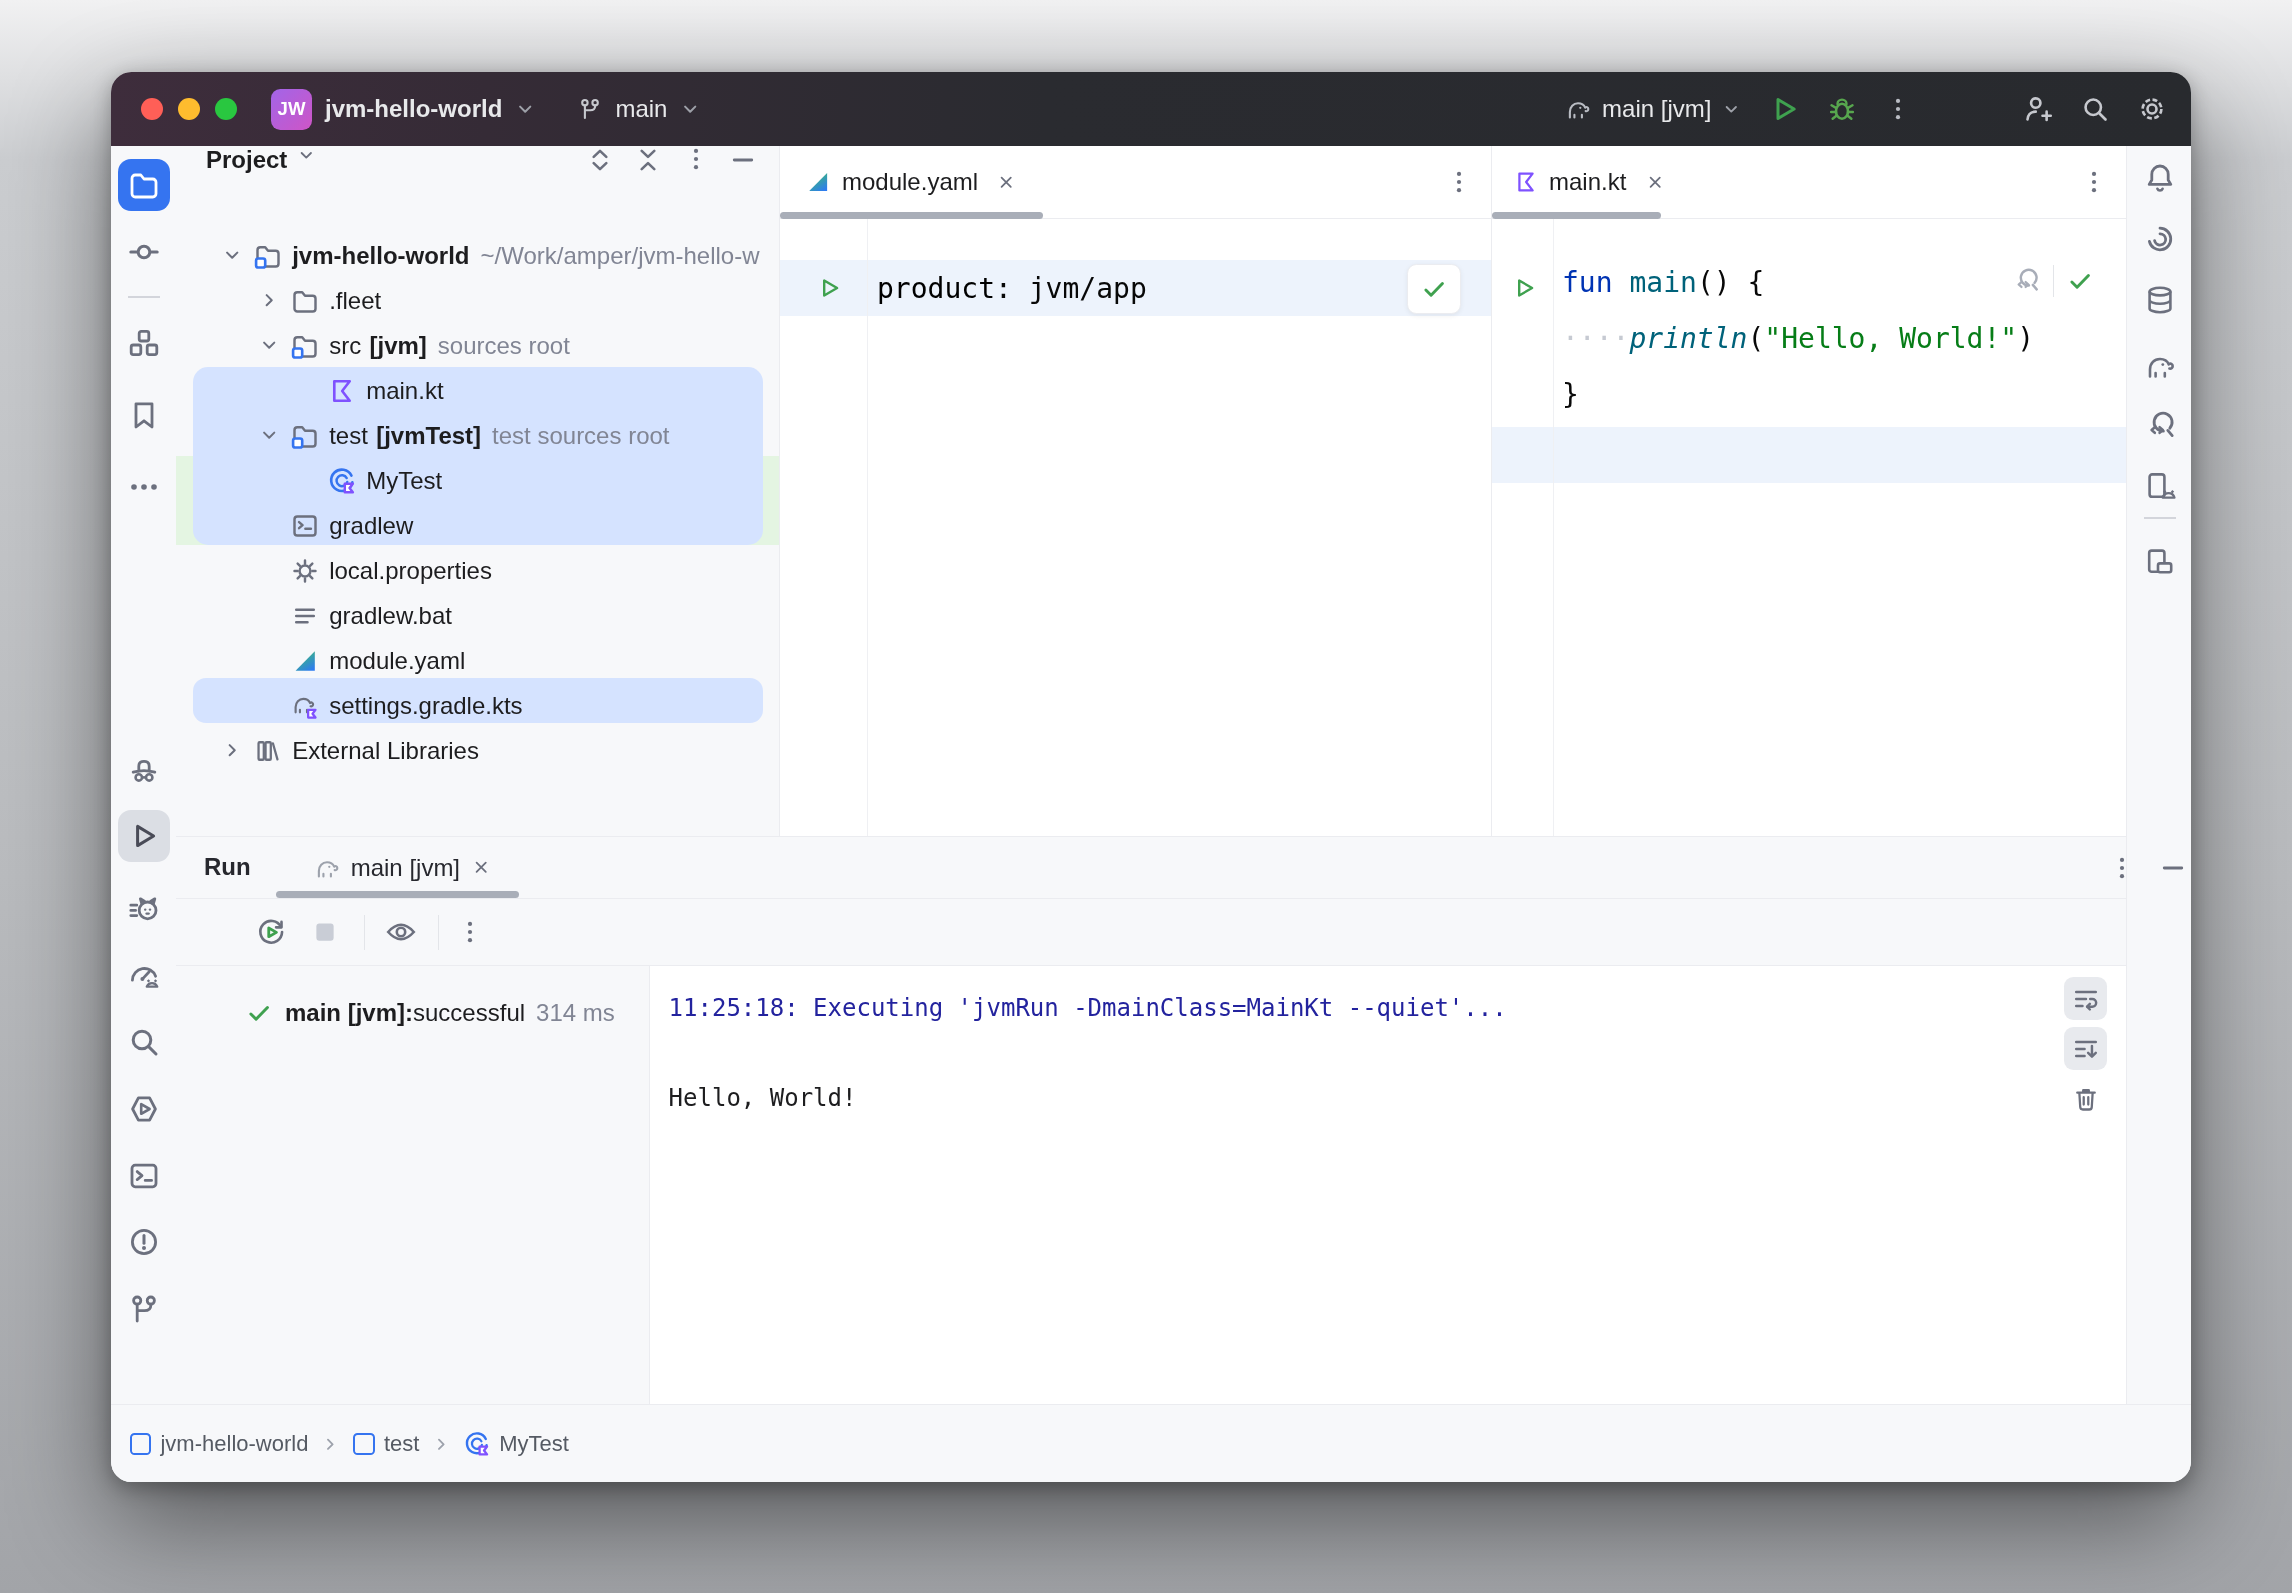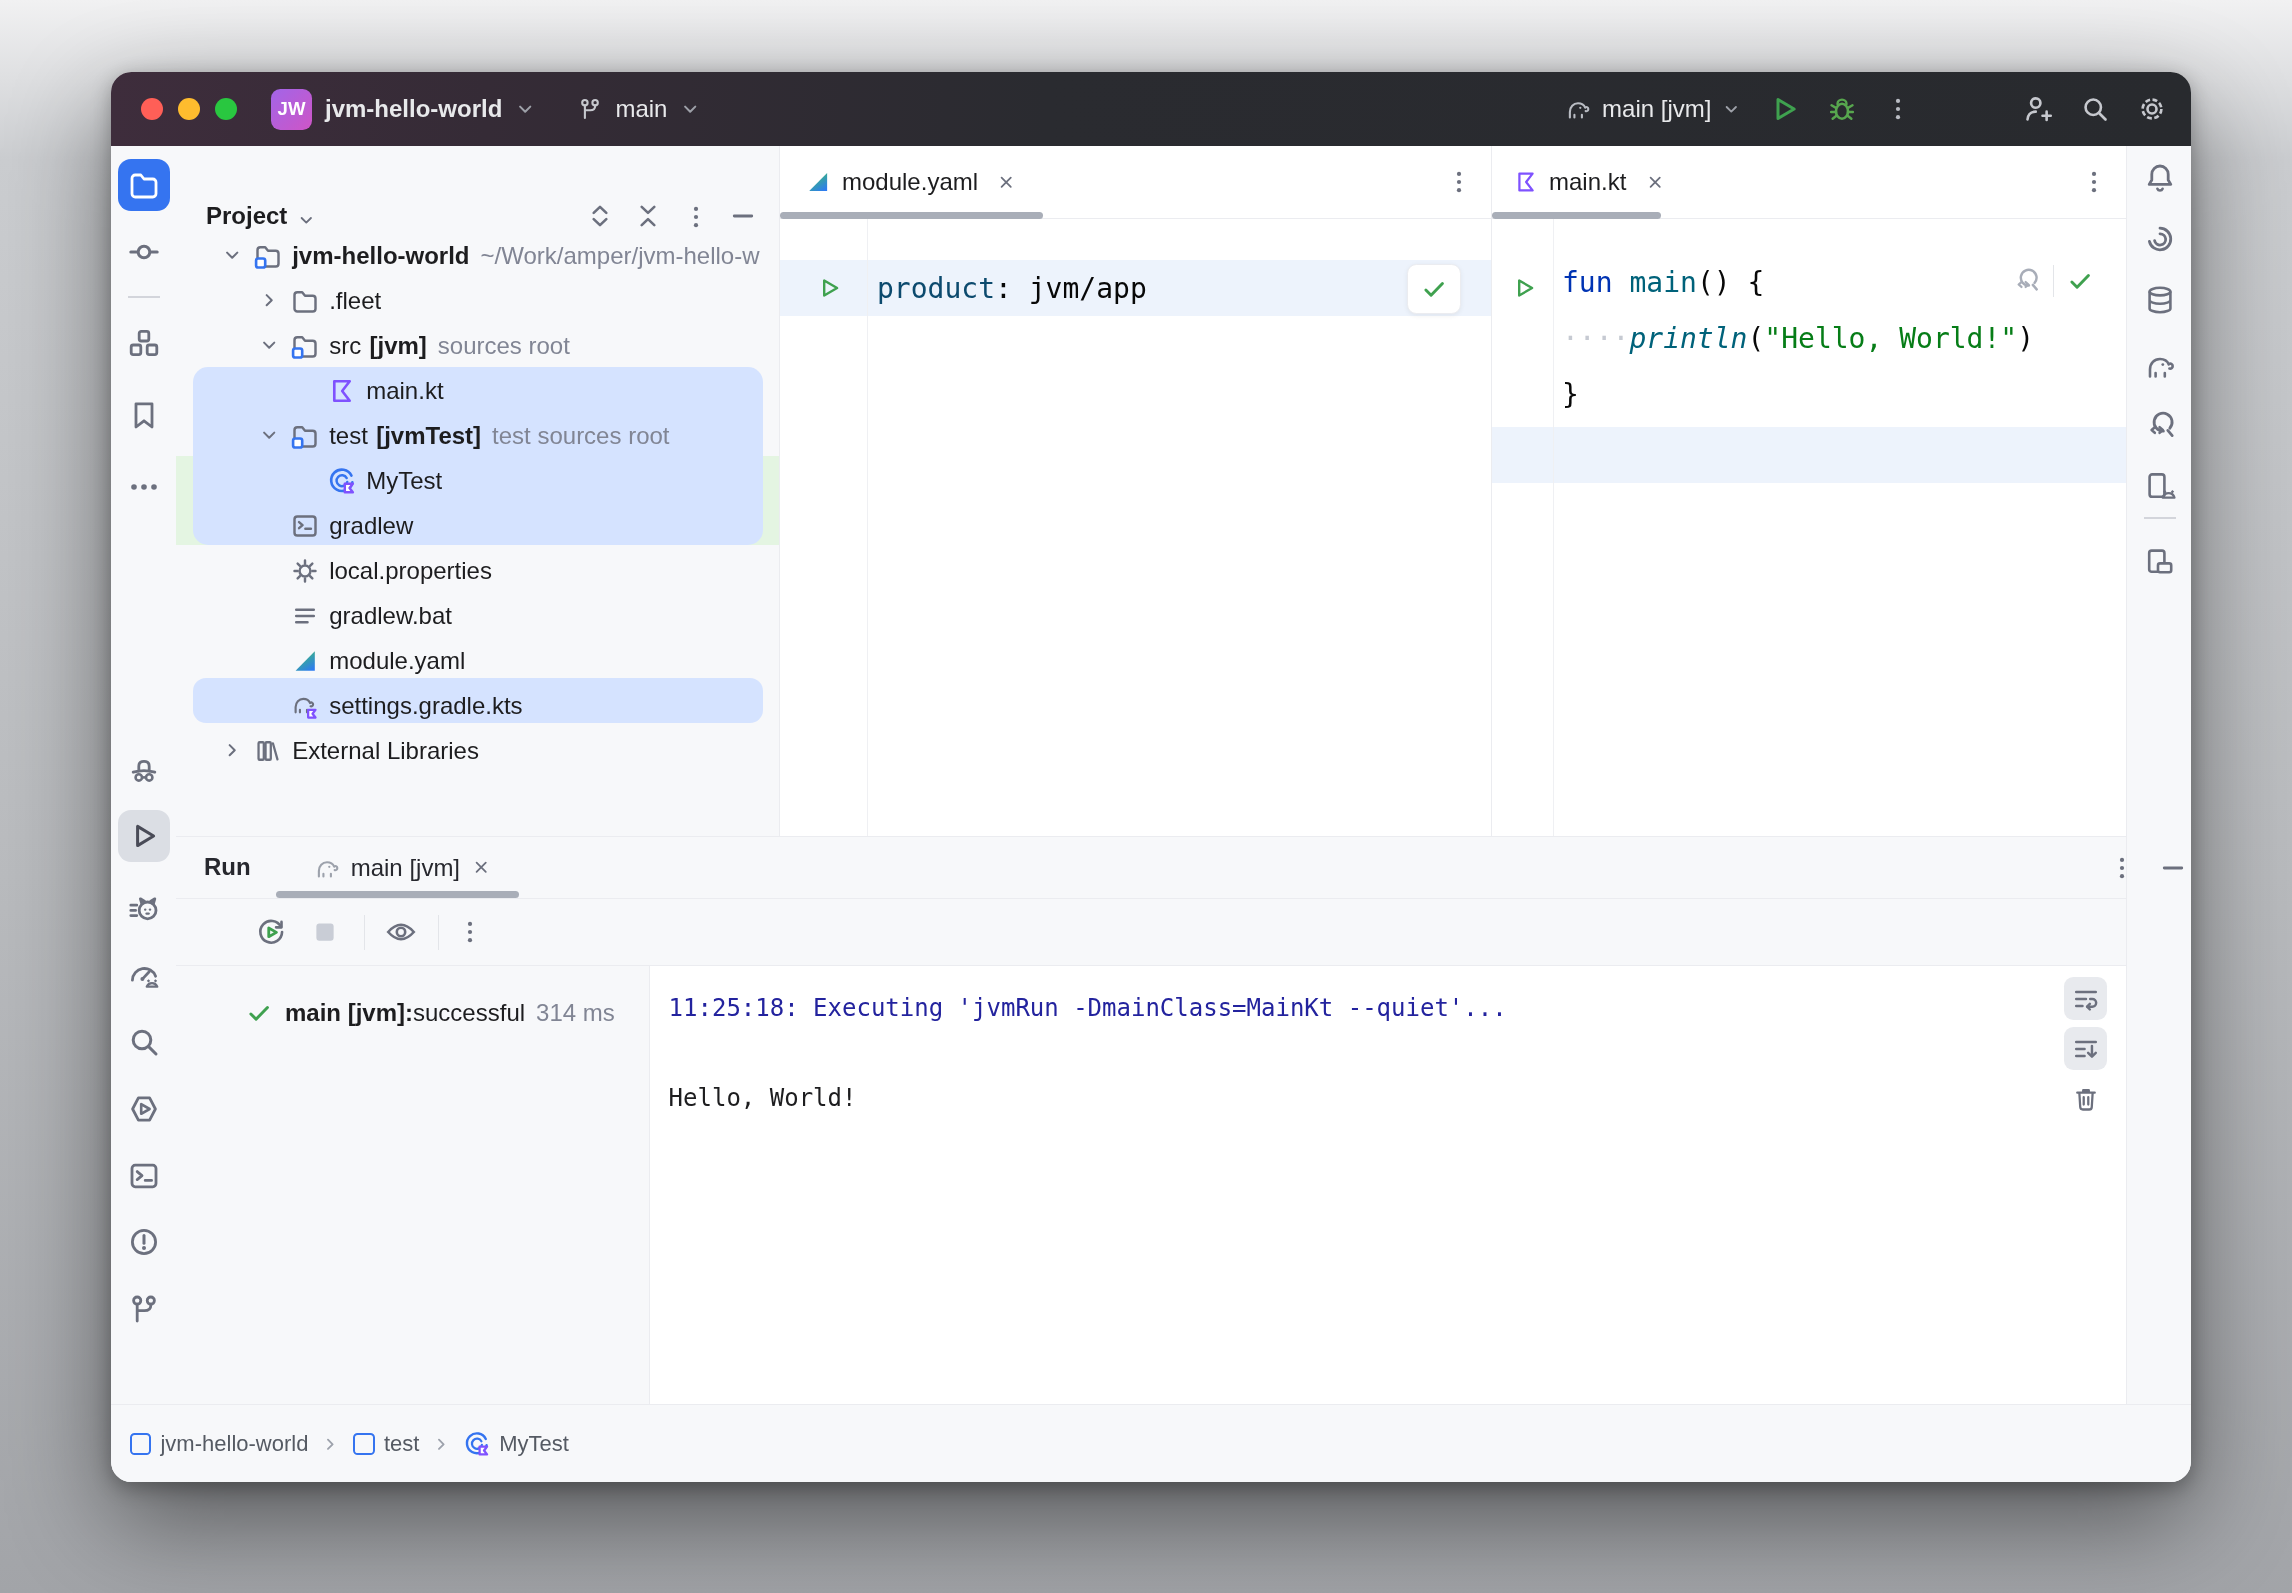--- a/index.html
+++ b/index.html
@@ -42,21 +42,21 @@
   .sel-blue{position:absolute;z-index:1;background:#D5E3FF;}
   
   .tabbar{background:#FFFFFF;}
   .tablabel{font-size:24px;color:#1D1D1F;}
   .tabclose{color:#6C707E;}
   .tab-underline{background:#A9AEB8;border-radius:3.7px;}
   .caret-line{background:#EDF3FC;}
   .code{font-family:"DejaVu Sans Mono",monospace;font-size:28px;white-space:pre;}
   .code-line{height:56px;display:flex;align-items:center;}
   .t-kw{color:#0033B3;}
-  .t-key{color:#0c4a6e;}
+  .t-key{color:#000000;}
   .t-decl{color:#00627A;}
   .t-call{color:#00627A;font-style:italic;}
   .t-str{color:#067D17;}
   .t-plain{color:#080808;}
   .t-ws{color:#C6CAD2;}
   .widget-box{background:#FFFFFF;border:0.9px solid #EBECF0;border-radius:9.3px;box-shadow:0 1.9px 5.6px rgba(0,0,0,.06);}
   
   .run-title{font-size:24px;font-weight:700;color:#27282E;}
   .run-tab-label{font-size:24px;color:#27282E;}
   .list-row{font-size:24px;color:#1D1D1F;display:flex;align-items:center;}
@@ -455,21 +455,21 @@
         </div>
         <div class="sdivider" style="top:371px"></div>
         <div class="sbtn" style="top:389px">
           <svg class="ic" width="32" height="32" viewBox="0 0 16 16">
             <use href="#i-devices"></use>
           </svg>
         </div>
       </div>
 
   <div class="ab" style="left:65px;top:74px;width:603px;height:690px;background:#F7F8FA">
-    <div class="ab" style="left:0;top:12px;width:603px;height:72px;display:flex;align-items:flex-end">
+    <div class="ab" style="left:0;top:0;width:603px;height:72px;display:flex;align-items:flex-start">
       <span class="hdr-title" style="margin-left:30px">Project</span>
       <svg class="ic" width="18.6" height="18.6" viewBox="0 0 16 16" style="color:#6C707E;margin-left:9.3px">
             <use href="#i-chev-d"></use>
           </svg>
       <span style="flex:1"></span>
       <svg class="ic hicon" width="28" height="28" viewBox="0 0 16 16" style="margin-right:20.4px">
             <use href="#i-expand"></use>
           </svg>
       <svg class="ic hicon" width="28" height="28" viewBox="0 0 16 16" style="margin-right:20.4px">
             <use href="#i-collapse"></use>

